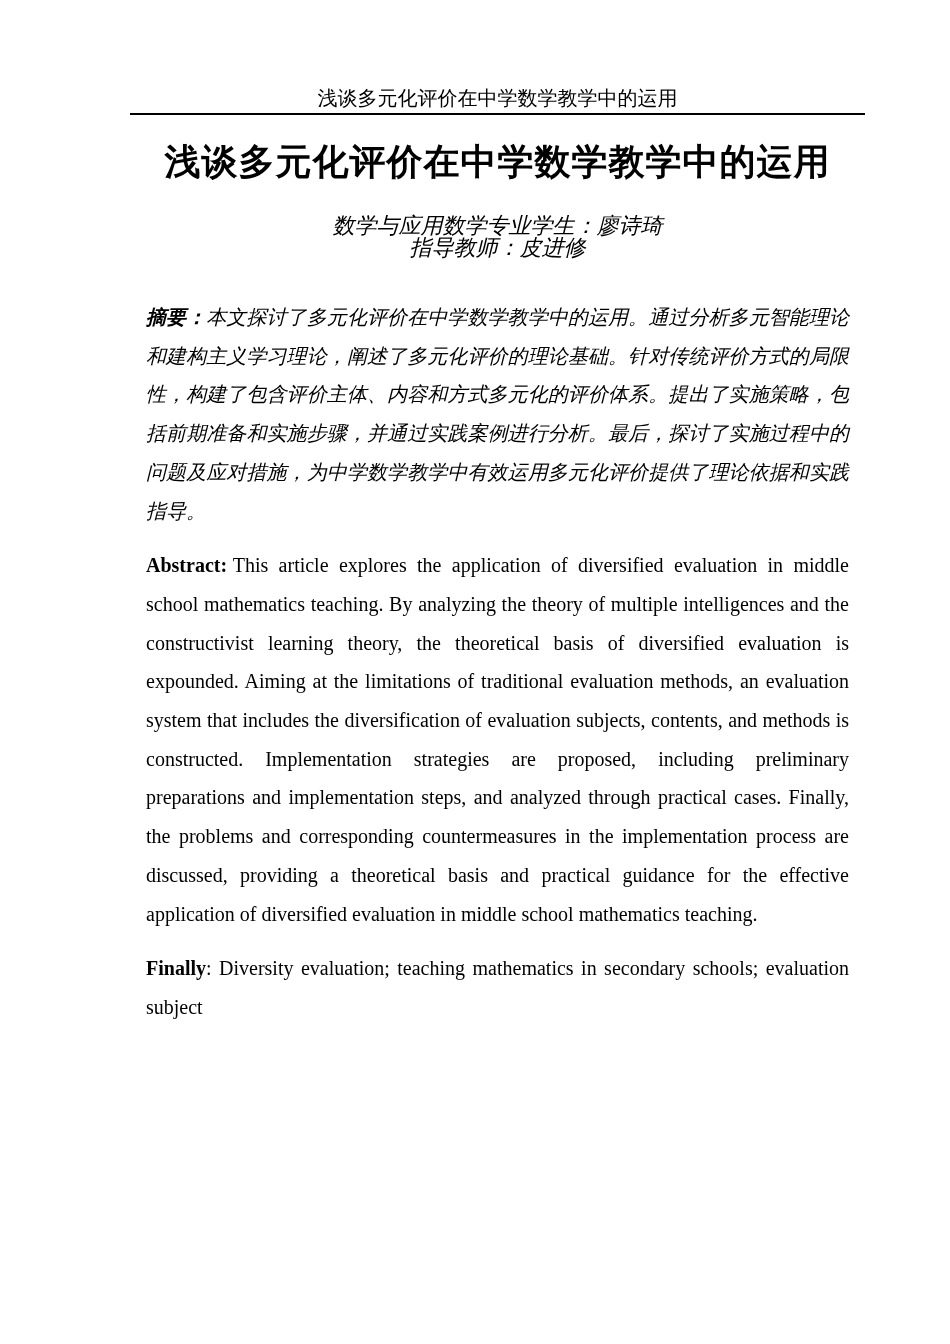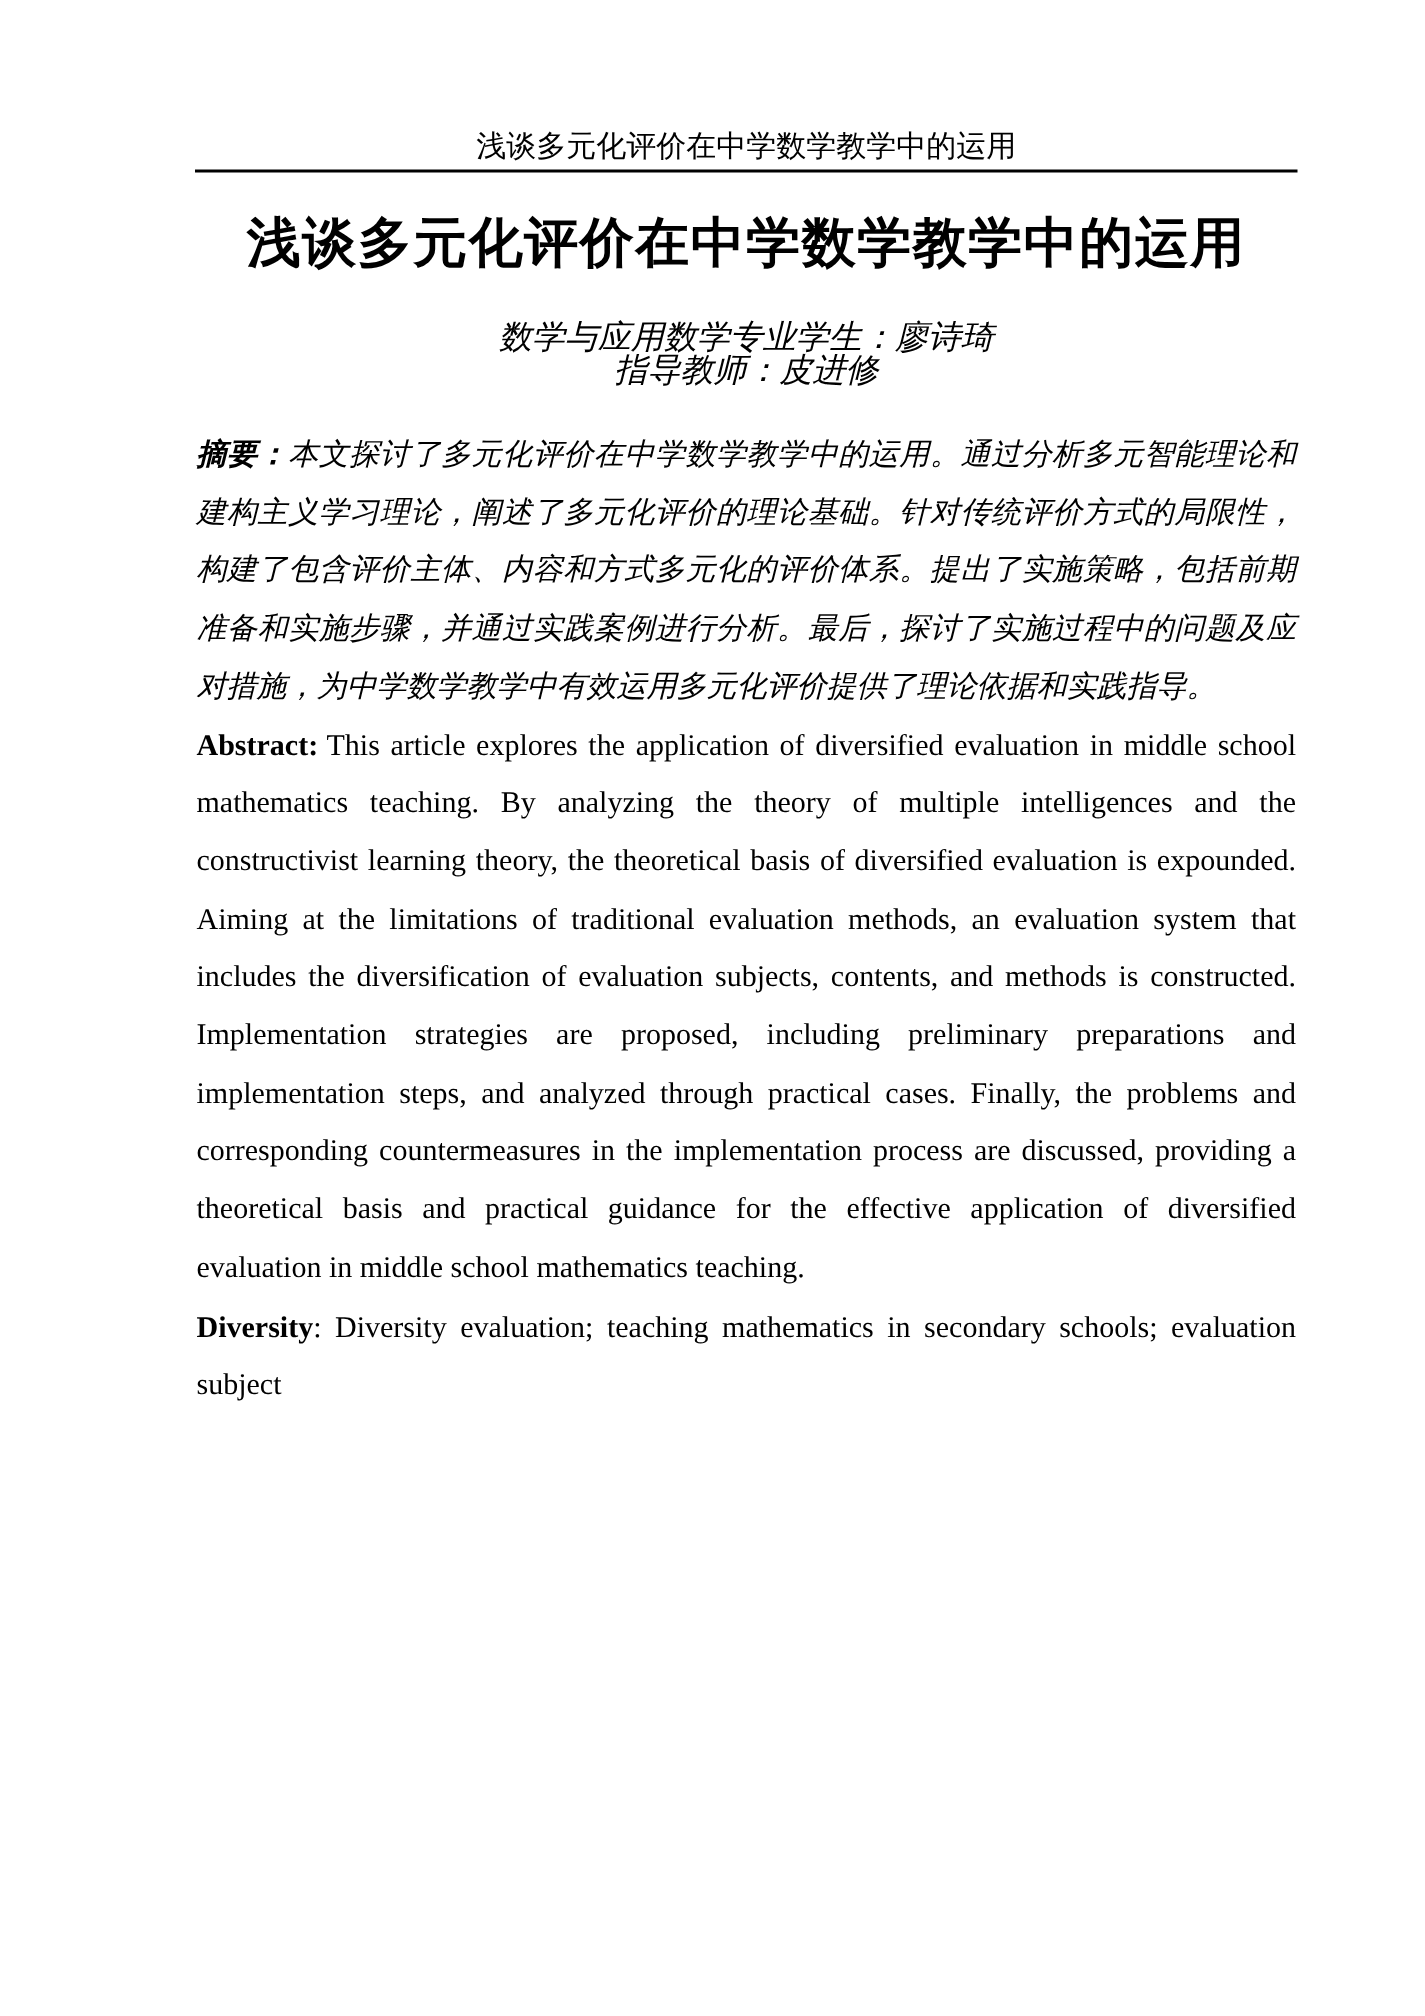--- a/index.html
+++ b/index.html
@@ -59,21 +59,21 @@
   .body-column {
     position: absolute;
     top: 282px;
     left: 130px;
     width: 735px;
     font-size: 20px;
     line-height: 38.7px;
     text-align: justify;
   }
   .body-column p {
-    margin: 1px;
+    margin: 16px;
     padding: 0;
   }
   .para-zh {
     font-family: "DejaVu Serif", "Liberation Serif", serif;
     font-style: italic;
   }
   .para-en {
     font-family: "Liberation Serif", "DejaVu Serif", serif;
     font-style: normal;
   }
@@ -116,20 +116,20 @@
     <p class="para-zh">
       <span class="label-bold">摘要：</span><span>本文探讨了多元化评价在中学数学教学中的运用。通过分析多元智能理论和建构主义学习理论，阐述了多元化评价的理论基础。针对传统评价方式的局限性，构建了包含评价主体、内容和方式多元化的评价体系。提出了实施策略，包括前期准备和实施步骤，并通过实践案例进行分析。最后，探讨了实施过程中的问题及应对措施，为中学数学教学中有效运用多元化评价提供了理论依据和实践指导。</span>
     </p>
 
 
     <p class="para-en">
       <span class="label-bold label-en">Abstract:</span><span>This article explores the application of diversified evaluation in middle school mathematics teaching. By analyzing the theory of multiple intelligences and the constructivist learning theory, the theoretical basis of diversified evaluation is expounded. Aiming at the limitations of traditional evaluation methods, an evaluation system that includes the diversification of evaluation subjects, contents, and methods is constructed. Implementation strategies are proposed, including preliminary preparations and implementation steps, and analyzed through practical cases. Finally, the problems and corresponding countermeasures in the implementation process are discussed, providing a theoretical basis and practical guidance for the effective application of diversified evaluation in middle school mathematics teaching.</span>
     </p>
 
     <p class="para-en">
-      <span class="label-bold">Diversity</span><span>: Diversity evaluation; teaching mathematics in secondary schools; evaluation subject</span>
+      <span class="label-bold">Finally</span><span>: Diversity evaluation; teaching mathematics in secondary schools; evaluation subject</span>
     </p>
 
   </div>
 
   <div class="page-number">1</div>
 
 </div>
 
 </body></html>

